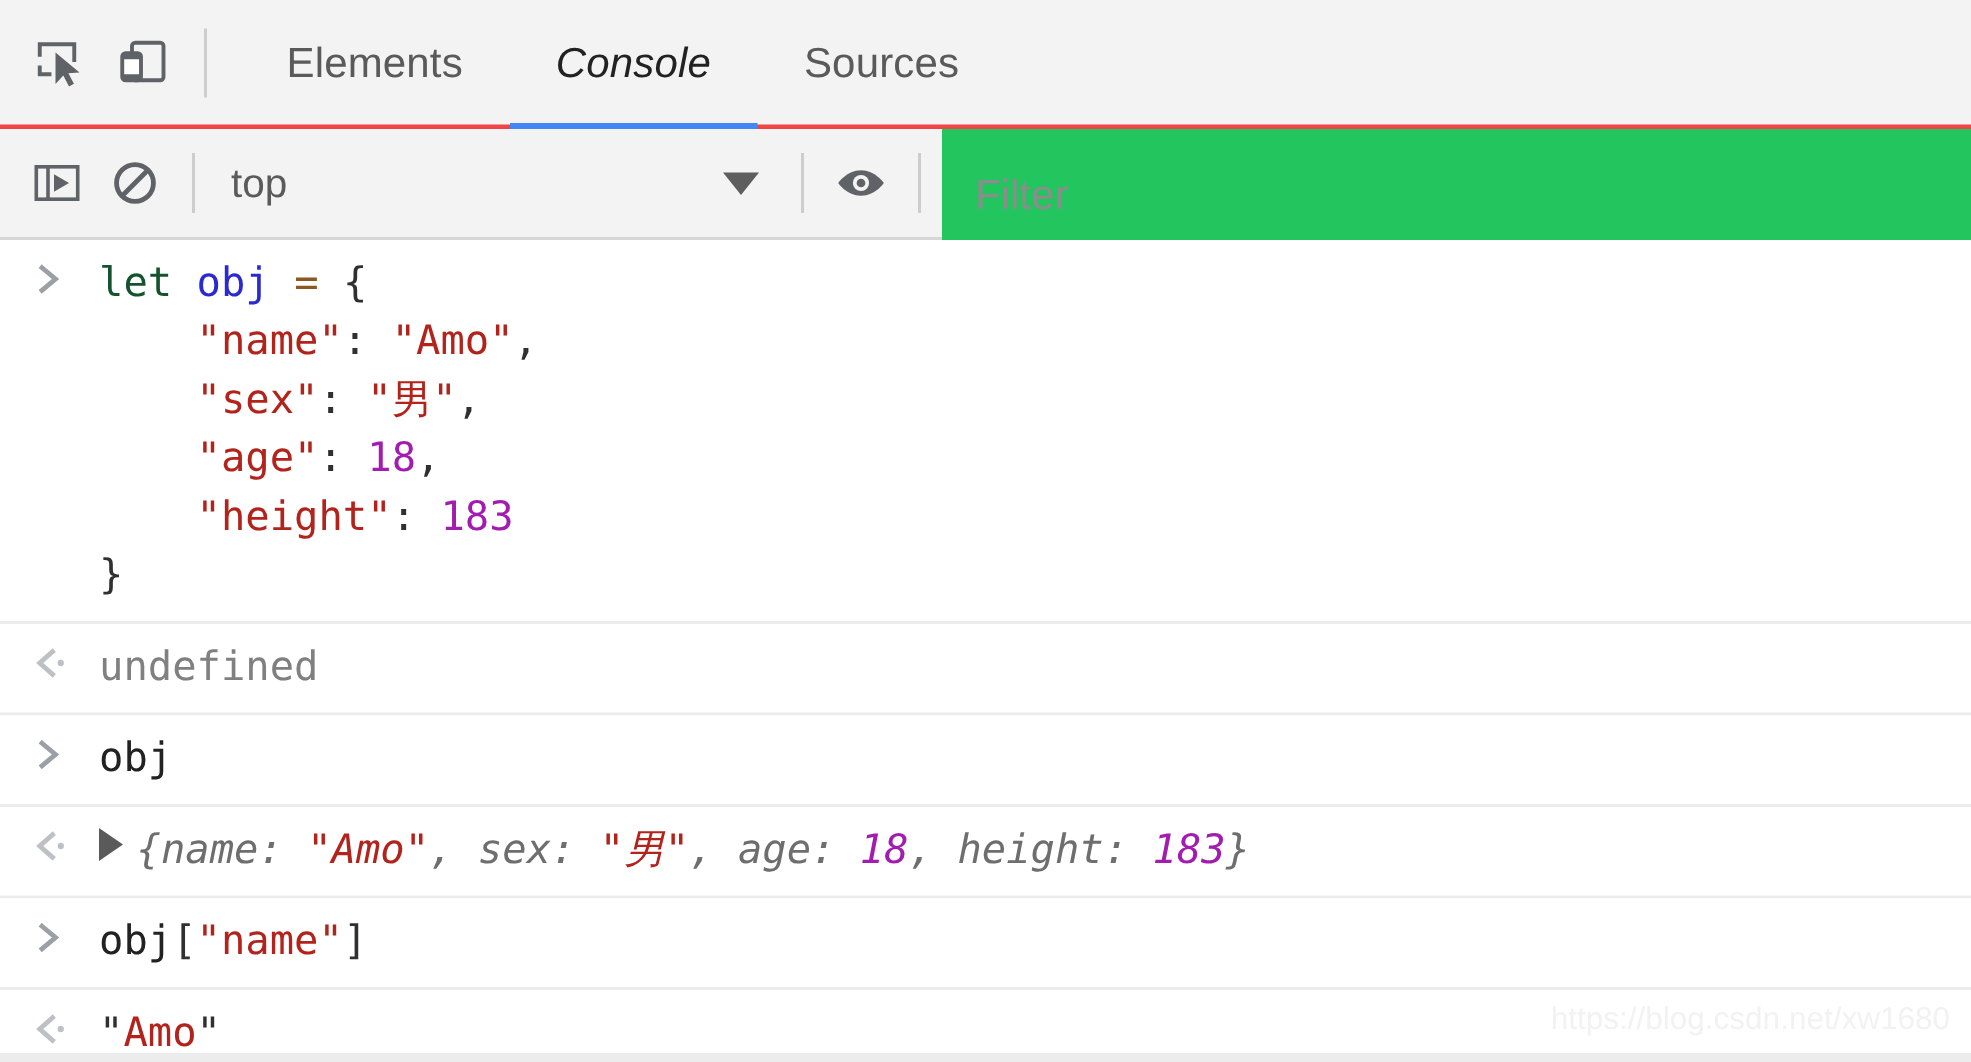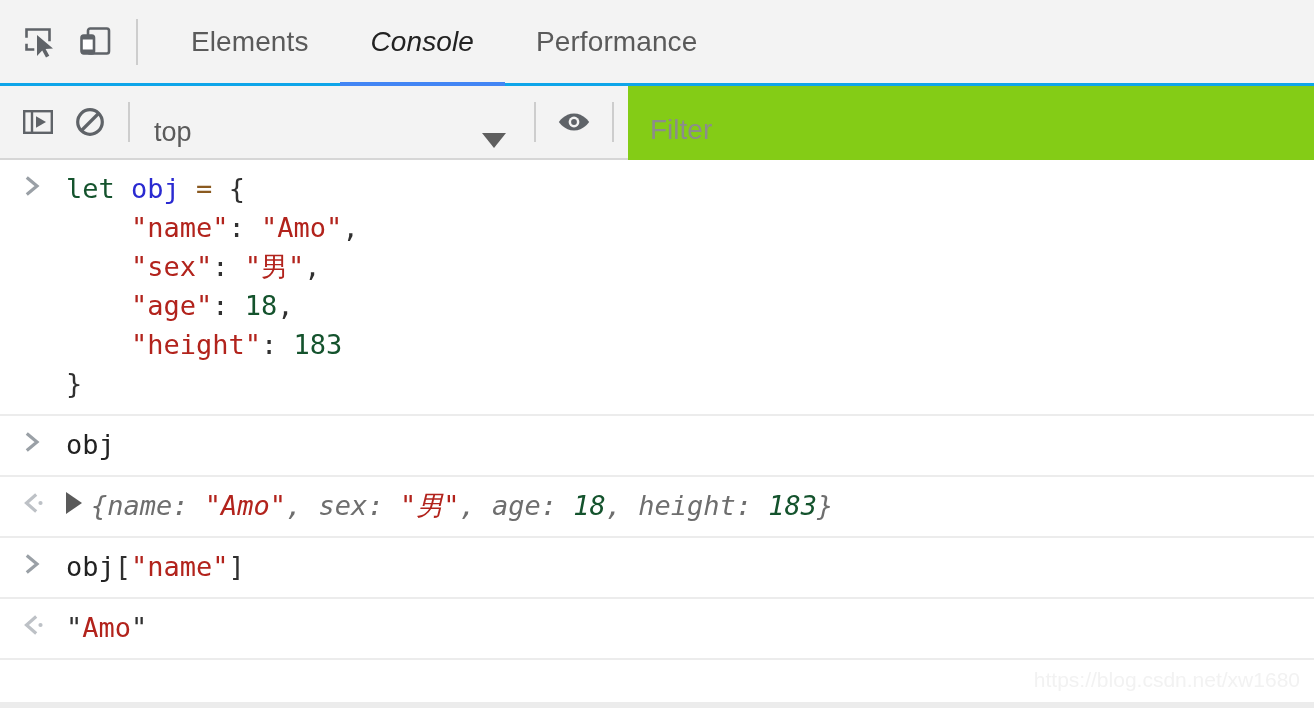--- a/index.html
+++ b/index.html
@@ -24,21 +24,21 @@
   }
 
   
   .tabbar {
     position: relative;
     height: 86px;
     flex: 0 0 86px;
     background: #f3f3f3;
     display: flex;
     align-items: center;
-    border-bottom: 3px solid #0ea5e9;
+    border-bottom: 3px solid #ef4444;
   }
 
   .tabbar-icons {
     display: flex;
     align-items: center;
     height: 100%;
     padding-left: 14px;
   }
 
   .tool-btn {
@@ -128,21 +128,21 @@
   .ctb-sep {
     width: 2px;
     height: 40px;
     background: #cdcdcd;
     margin: 0 12px;
     flex: 0 0 2px;
   }
 
   .context-select {
     display: flex;
-    align-items: flex-end;
+    align-items: center;
     height: 52px;
     min-width: 380px;
     padding: 0 16px 0 12px;
     cursor: pointer;
     background: transparent;
   }
 
   .context-label {
     font-size: 27px;
     color: #5b5b5b;
@@ -156,21 +156,21 @@
     border-right: 12px solid transparent;
     border-top: 15px solid #5e5e5e;
     margin-left: 10px;
   }
 
   .filter-wrap {
     flex: 1;
     align-self: stretch;
     display: flex;
     align-items: flex-end;
-    background: #84cc16;
+    background: #22c55e;
     height: 87px;
     margin-left: 2px;
   }
 
   .filter-input {
     width: 100%;
     height: 100%;
     border: none;
     outline: none;
     background: transparent;
@@ -226,21 +226,21 @@
   .row.result .row-content {
     color: #6e6e6e;
   }
 
   
   .tk-keyword  { color: #14532d; }
   .tk-var      { color: #2a2ad1; }
   .tk-op       { color: #8a5a20; }
   .tk-punc     { color: #303030; }
   .tk-string   { color: #b2231c; }
-  .tk-number   { color: #14532d; }
+  .tk-number   { color: #a21caf; }
   .tk-plain    { color: #222222; }
   .tk-undef    { color: #808080; }
   .tk-propname { color: #6e6e6e; }
 
   .preview {
     font-style: italic;
   }
 
   .expander {
     display: inline-block;
@@ -304,21 +304,21 @@
     </div>
 
     <div class="tabs">
       <div class="tab">
         <span>Elements</span>
       </div>
       <div class="tab active">
         <span>Console</span>
       </div>
       <div class="tab">
-        <span>Performance</span>
+        <span>Sources</span>
       </div>
     </div>
   </div>
 
   <div class="console-toolbar">
     <div class="ctb-icons">
 
       <div class="ctb-btn">
         <svg width="34" height="34" viewBox="0 0 34 34" aria-hidden="true">
           <rect x="3.2" y="6.2" width="27.6" height="21.6" fill="none" stroke="#5f6368" stroke-width="2.4"></rect>
@@ -367,20 +367,29 @@
               <path fill="none" stroke="#9aa0a6" stroke-width="3.2" stroke-linecap="square" d="M9 6.5 L18 14 L9 21.5"></path>
             </svg>
           </div>
           <div class="row-content"><span class="tk-keyword">let</span><span class="tk-plain"> </span><span class="tk-var">obj</span><span class="tk-plain"> </span><span class="tk-op">=</span><span class="tk-plain"> </span><span class="tk-punc">{</span>
 <span class="tk-plain">    </span><span class="tk-string">"name"</span><span class="tk-punc">: </span><span class="tk-string">"Amo"</span><span class="tk-punc">,</span>
 <span class="tk-plain">    </span><span class="tk-string">"sex"</span><span class="tk-punc">: </span><span class="tk-string">"男"</span><span class="tk-punc">,</span>
 <span class="tk-plain">    </span><span class="tk-string">"age"</span><span class="tk-punc">: </span><span class="tk-number">18</span><span class="tk-punc">,</span>
 <span class="tk-plain">    </span><span class="tk-string">"height"</span><span class="tk-punc">: </span><span class="tk-number">183</span>
 <span class="tk-punc">}</span></div>
         </div>
+        <div class="row result">
+          <div class="gutter">
+            <svg width="28" height="28" viewBox="0 0 28 28">
+              <path fill="none" stroke="#bdc1c6" stroke-width="3.2" stroke-linecap="square" d="M16 6.5 L7.5 14 L16 21.5"></path>
+              <circle cx="21.5" cy="14" r="2.1" fill="#bdc1c6"></circle>
+            </svg>
+          </div>
+          <div class="row-content"><span class="tk-undef">undefined</span></div>
+        </div>
         <div class="row command">
           <div class="gutter">
             <svg width="28" height="28" viewBox="0 0 28 28">
               <path fill="none" stroke="#9aa0a6" stroke-width="3.2" stroke-linecap="square" d="M9 6.5 L18 14 L9 21.5"></path>
             </svg>
           </div>
           <div class="row-content"><span class="tk-plain">obj</span></div>
         </div>
         <div class="row result">
           <div class="gutter">

